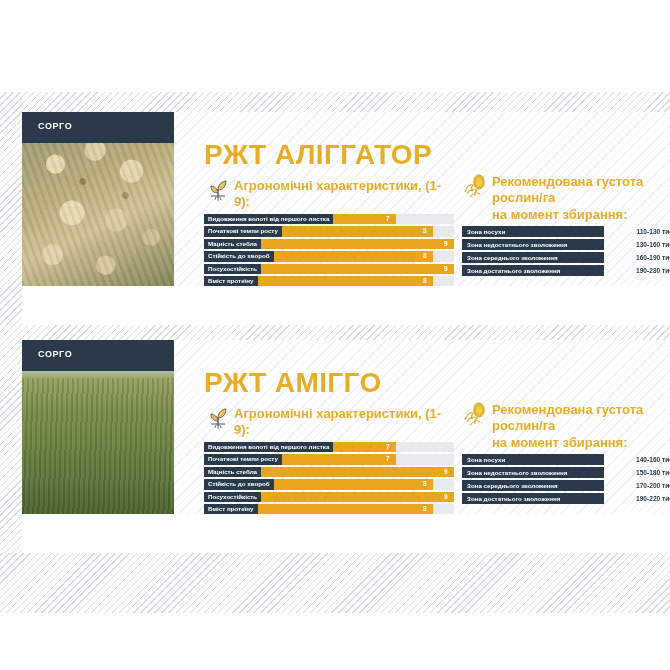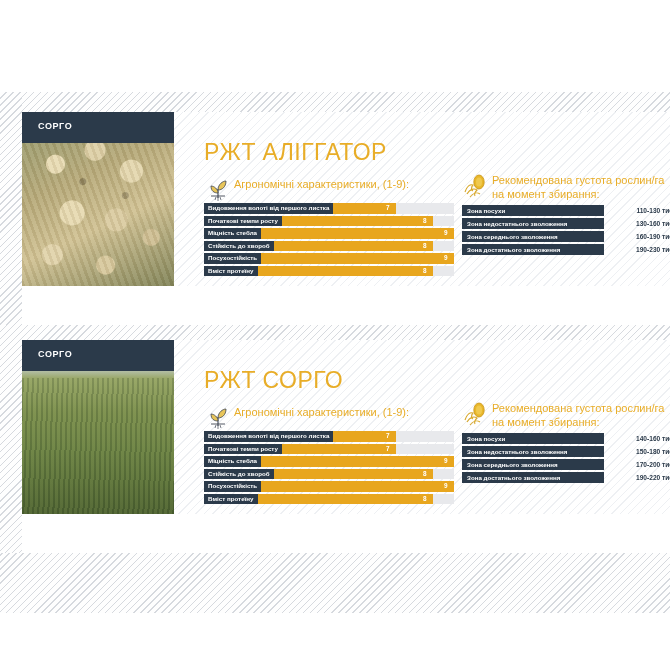--- a/index.html
+++ b/index.html
@@ -105,30 +105,30 @@
     background-image:repeating-linear-gradient(
       70deg, rgba(120,100,60,0.10) 0 3px, rgba(255,250,230,0.10) 3px 7px);
   }
 
   
   .content{
     position:absolute;left:168px;top:0;right:0;height:174px;
   }
   .variety-title{
     position:absolute;left:14px;top:27px;
-    color:#e8ad28;font-size:23px;font-weight:normal;
+    color:#e8ad28;font-size:28px;font-weight:bold;
     letter-spacing:0.4px;
   }
   .sec{
     position:absolute;
   }
   .sec-left{left:14px;top:66px;width:250px;}
   .sec-right{left:272px;top:62px;width:215px;}
   .sec-head{
-    color:#e8ad28;font-size:11px;font-weight:normal;
+    color:#e8ad28;font-size:13px;font-weight:bold;
     padding-left:30px;line-height:1.25;
     min-height:22px;
   }
   .sec-icon{
     position:absolute;left:0;top:-2px;width:28px;height:28px;
   }
   .rows{margin-top:3px;}
   .bar-row{
     position:relative;height:10.5px;margin-bottom:2px;
     background:#e8e9ec;
@@ -275,21 +275,21 @@
     <div class="card-body">
 
       <div class="photo-col">
         <div class="photo photo-field"></div>
         <div class="tag">
           <span>СОРГО</span>
         </div>
       </div>
 
       <div class="content">
-        <div class="variety-title">РЖТ СОРГО</div>
+        <div class="variety-title">РЖТ АМІГГО</div>
 
         <div class="sec sec-left">
           <div class="sec-head">
             <span class="sec-icon">
               <svg viewBox="0 0 28 28" width="28" height="28">
                 <path d="M14 22 L14 13" stroke="#3c4450" stroke-width="1.1" fill="none"></path>
                 <path d="M14 14 C14 8, 19 5, 22 5 C22 11, 18 14, 14 14 Z" fill="#e8c55a" stroke="#3c4450" stroke-width="0.8"></path>
                 <path d="M14 17 C14 13, 10 10, 7 10 C7 15, 10 17, 14 17 Z" fill="#e8c55a" stroke="#3c4450" stroke-width="0.8"></path>
                 <line x1="7" y1="20" x2="21" y2="20" stroke="#3c4450" stroke-width="0.9"></line>
                 <path d="M12 21 L11 24 M14 21 L14 25 M16 21 L17 24" stroke="#3c4450" stroke-width="0.7" fill="none"></path>

